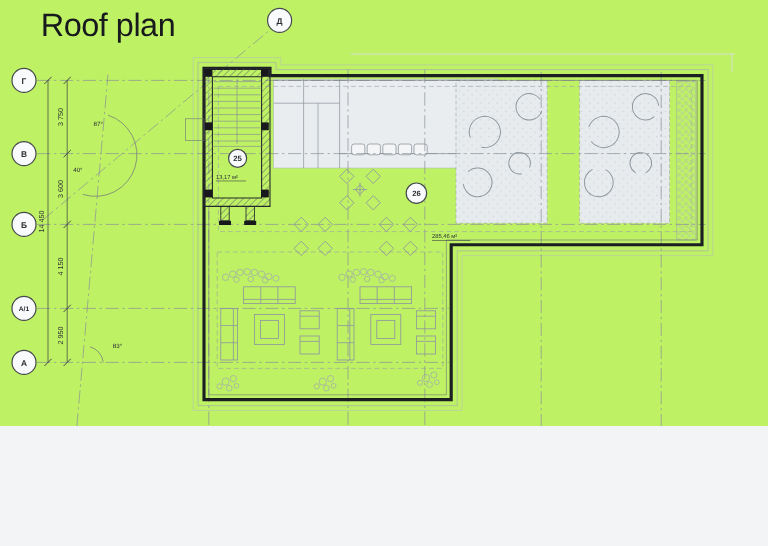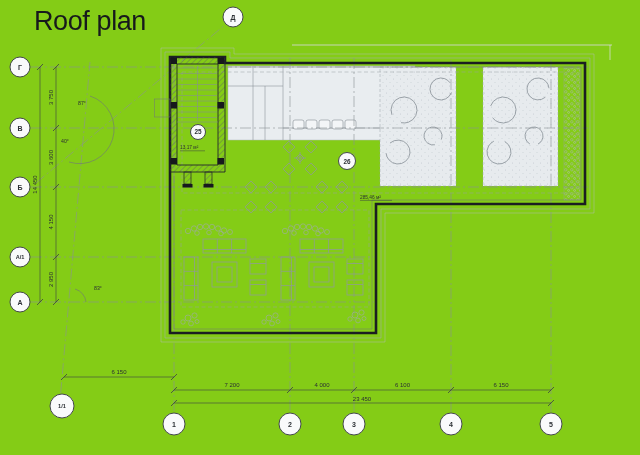--- a/index.html
+++ b/index.html
@@ -1,18 +1,18 @@
 <!DOCTYPE html>
 <html><head>
 <meta charset="utf-8">
 <style>
   html,body{margin:0;padding:0;background:#f3f4f6;}
   .sheet{
-    position:relative;width:640px;height:455px;overflow:hidden;
-    background:#84cc16;
+    position:relative;width:640px;height:355px;overflow:hidden;
+    background:#bef264;
     font-family:"Liberation Sans",sans-serif;
   }
   .title{
     position:absolute;left:34px;top:6px;
     font-size:27px;font-weight:500;letter-spacing:-0.4px;color:#17191c;
   }
   svg{position:absolute;left:0;top:0;}
   svg text{font-family:"Liberation Sans",sans-serif;fill:#2b2f34;}
   .dim{font-size:6px;}
   .dimtot{font-size:6px;}

